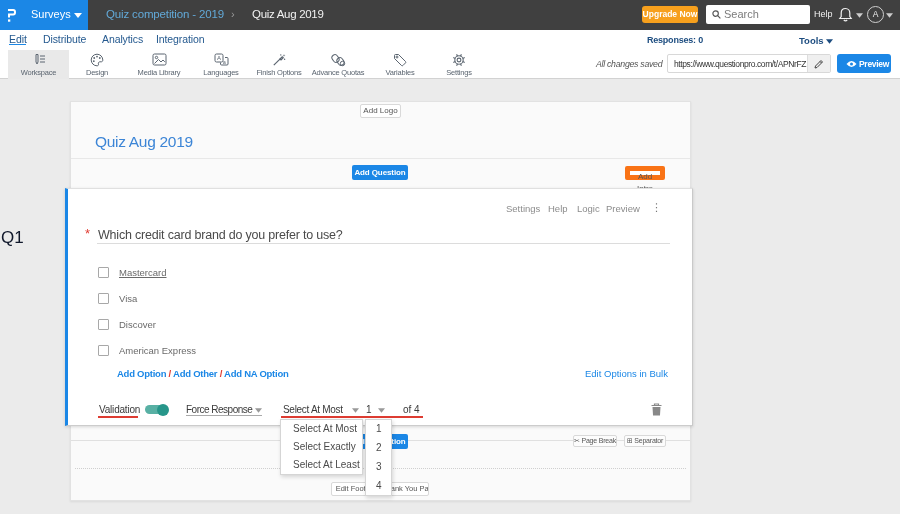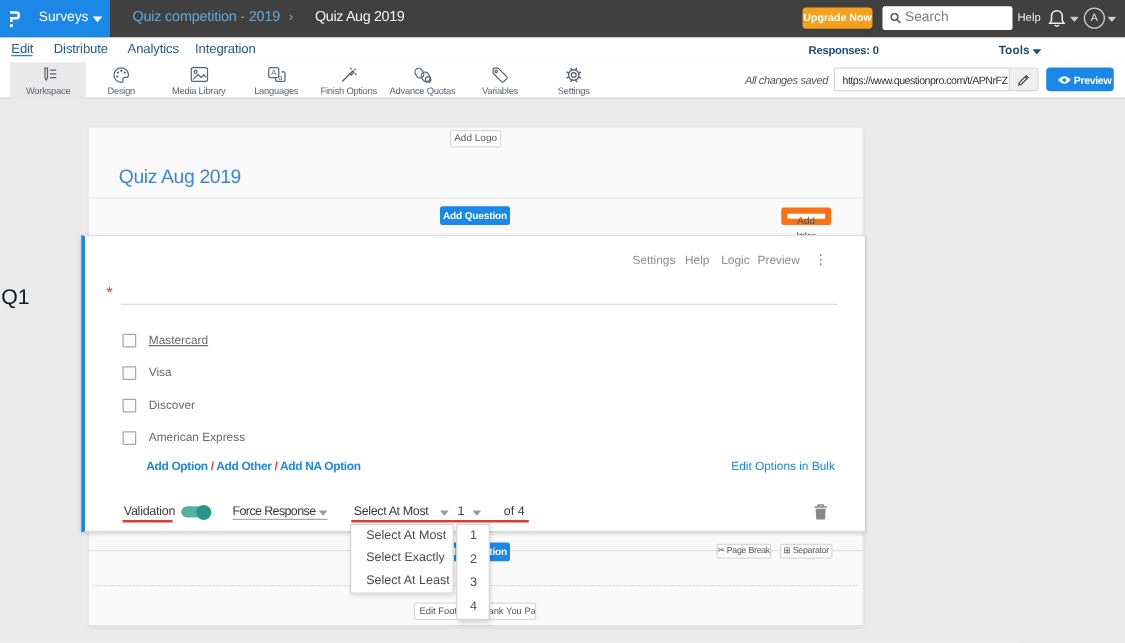--- a/index.html
+++ b/index.html
@@ -252,20 +252,21 @@
   <div id="addintro">Add Intro</div>
 
   <div id="qblock"></div>
   <span id="q1lab">Q1</span>
   <span class="qtool" style="left:506px;">Settings</span>
   <span class="qtool" style="left:548px;">Help</span>
   <span class="qtool" style="left:577px;">Logic</span>
   <span class="qtool" style="left:606px;">Preview</span>
   <span id="qdots">⋮</span>
   <span id="qstar">*</span>
+  <span id="qtext">Which credit card brand do you prefer to use?</span>
   <div id="qunder"></div>
   <div class="cb" style="top:267px;"></div>
     <span class="cblab" style="top:267px;text-decoration:underline;">Mastercard</span>
   <div class="cb" style="top:293px;"></div>
     <span class="cblab" style="top:293px;">Visa</span>
   <div class="cb" style="top:319px;"></div>
     <span class="cblab" style="top:319px;">Discover</span>
   <div class="cb" style="top:345px;"></div>
     <span class="cblab" style="top:345px;">American Express</span>
   <span id="addopts">Add Option <span class="sl">/</span> Add Other <span class="sl">/</span> Add NA Option</span>

